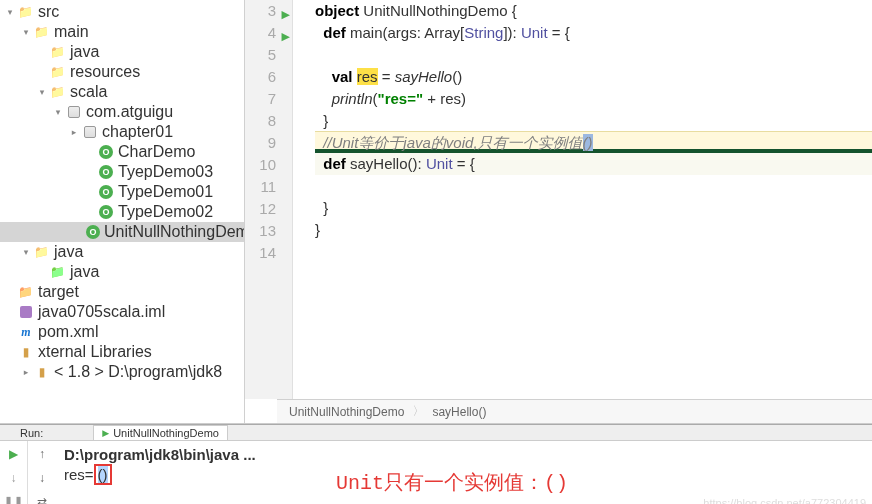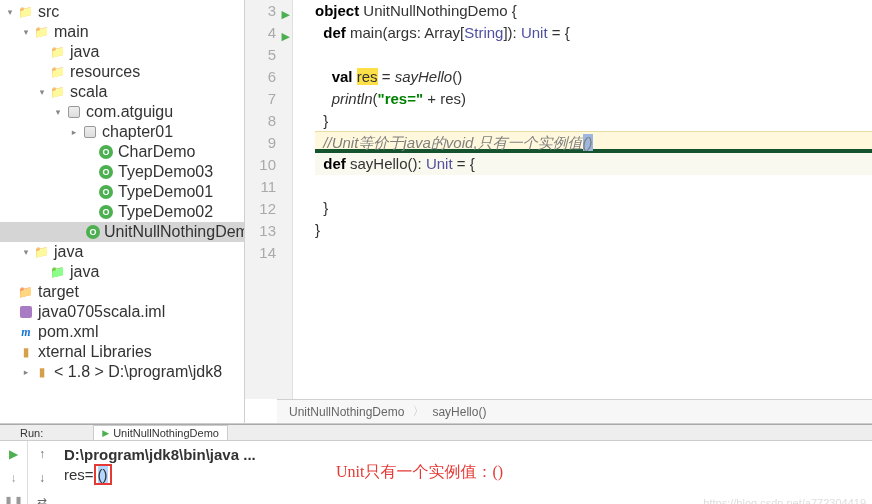--- a/index.html
+++ b/index.html
@@ -46,21 +46,21 @@
 
 .run-panel { height: 80px; border-top: 1px solid #aaa; display: flex; flex-direction: column; }
 .run-header { height: 20px; background: #eee; display: flex; align-items: center; padding: 0 20px; font-size: 11px; border-bottom: 1px solid #ccc; gap: 46px; }
 .run-header .tab { background: #fff; border: 1px solid #ccc; border-bottom: none; padding: 1px 8px; margin-left: 4px; display: flex; align-items: center; gap: 4px; }
 .run-body { flex: 1; display: flex; }
 .run-toolbar { width: 28px; border-right: 1px solid #ddd; display: flex; flex-direction: column; align-items: center; padding-top: 4px; gap: 6px; }
 .run-toolbar .tbtn { width: 18px; height: 18px; display: flex; align-items: center; justify-content: center; color: #666; cursor: pointer; }
 .run-console { flex: 1; font-family: "Consolas", monospace; font-size: 15px; padding: 4px 8px; position: relative; }
 .run-console .cline { line-height: 20px; }
 .red-box { border: 2px solid #e53935; padding: 0 2px; }
-.red-text { color: #e53935; font-family: Liberation Serif, serif; font-size: 16px; position: absolute; left: 280px; top: 21px; }
+.red-text { color: #e53935; font-family: Liberation Mono, monospace; font-size: 20px; position: absolute; left: 280px; top: 28px; }
 .watermark { position: absolute; right: 6px; bottom: 2px; color: #ddd; font-size: 11px; }
 .hl-blue { background: #b4d5fe; }
 
 .toggle.down::before { content: "▾"; }
 .toggle.right::before { content: "▸"; }
 </style>
 </head>
 <body>
 
 <div class="main-area">

